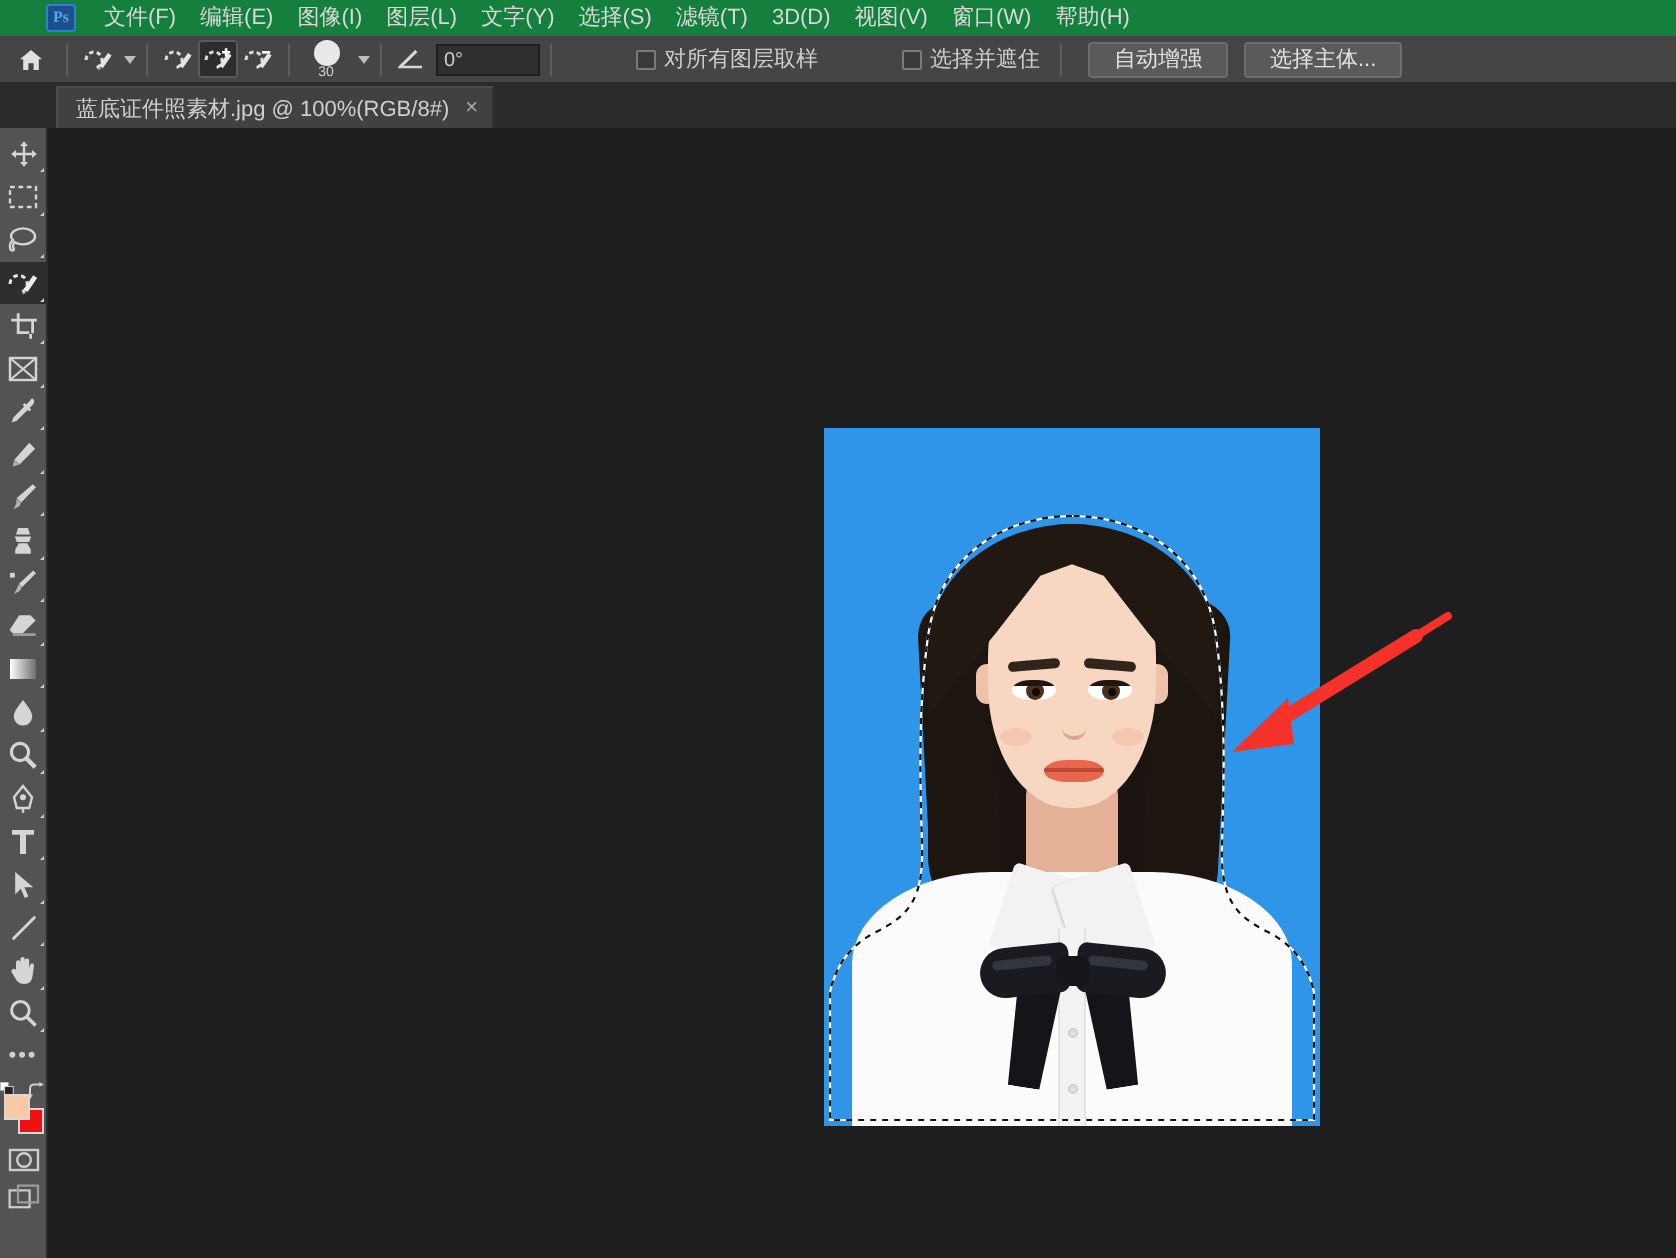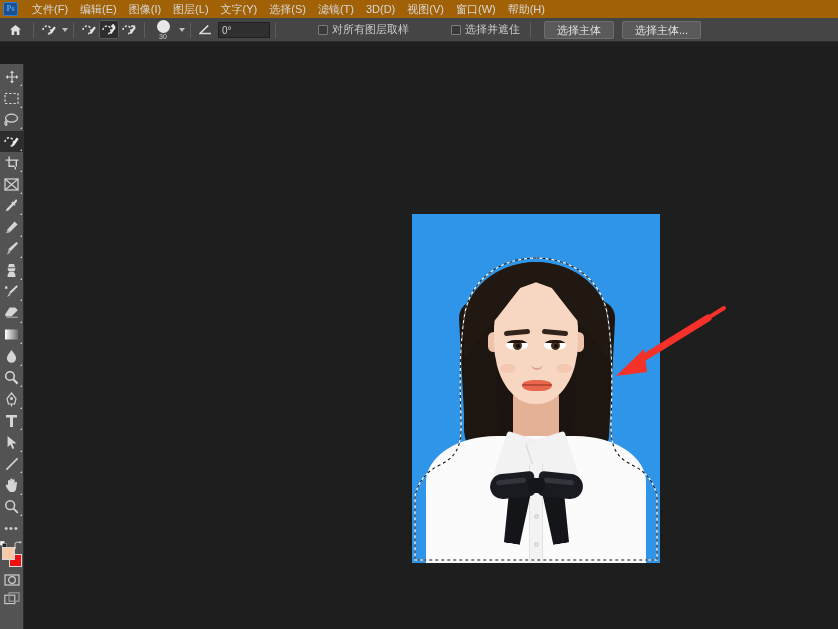--- a/index.html
+++ b/index.html
@@ -7,21 +7,21 @@
     width:838px; height:629px; overflow:hidden;
     background:#1e1e1e;
     font-family:"Liberation Sans", sans-serif;
     -webkit-font-smoothing:antialiased;
   }
   .app { position:relative; width:838px; height:629px; background:#1e1e1e; }
 
   
   .menubar {
     position:absolute; left:0; top:0; width:838px; height:18px;
-    background:#a16207; display:flex; align-items:center;
+    background:#15803d; display:flex; align-items:center;padding-left:20px;
   }
   .ps-logo {
     width:15px; height:14px; margin-left:3px; margin-right:8px;
     background:#1d4f8c; border:1px solid #2e7fd6; border-radius:2px;
     color:#4fa8f5; font-size:8px; line-height:12px; text-align:center;
     font-family:"Liberation Serif", serif; font-weight:bold;
   }
   .menu-item {
     color:#d8d8d8; font-size:11px; padding:0 6px; line-height:18px;
     white-space:nowrap; cursor:default;
@@ -296,24 +296,30 @@
     <div class="cb-wrap">
       <div class="cbox"></div>
       <div class="cb-label">对所有图层取样</div>
     </div>
     <div class="cb-wrap">
       <div class="cbox"></div>
       <div class="cb-label">选择并遮住</div>
     </div>
     <div class="ob-sep"></div>
 
-    <div class="push-btn">选择主体</div>
+    <div class="push-btn">自动增强</div>
     <div class="push-btn">选择主体...</div>
   </div>
 
+  <div class="tabbar">
+    <div class="tab">
+      <div class="tab-title">蓝底证件照素材.jpg @ 100%(RGB/8#)</div>
+      <div class="tab-close">×</div>
+    </div>
+  </div>
 
   <div class="toolbar">
 
     <div class="tool">
       <svg width="14" height="14" viewBox="0 0 14 14">
           <path d="M7 .6 9 3H7.6v3.4H11V5l2.4 2-2.4 2V7.6H7.6V11H9l-2 2.4L5 11h1.4V7.6H3V9L.6 7 3 5v1.4h3.4V3H5z" fill="#d5d5d5"></path>
         </svg>
       <div class="corner"></div>
     </div>
 

